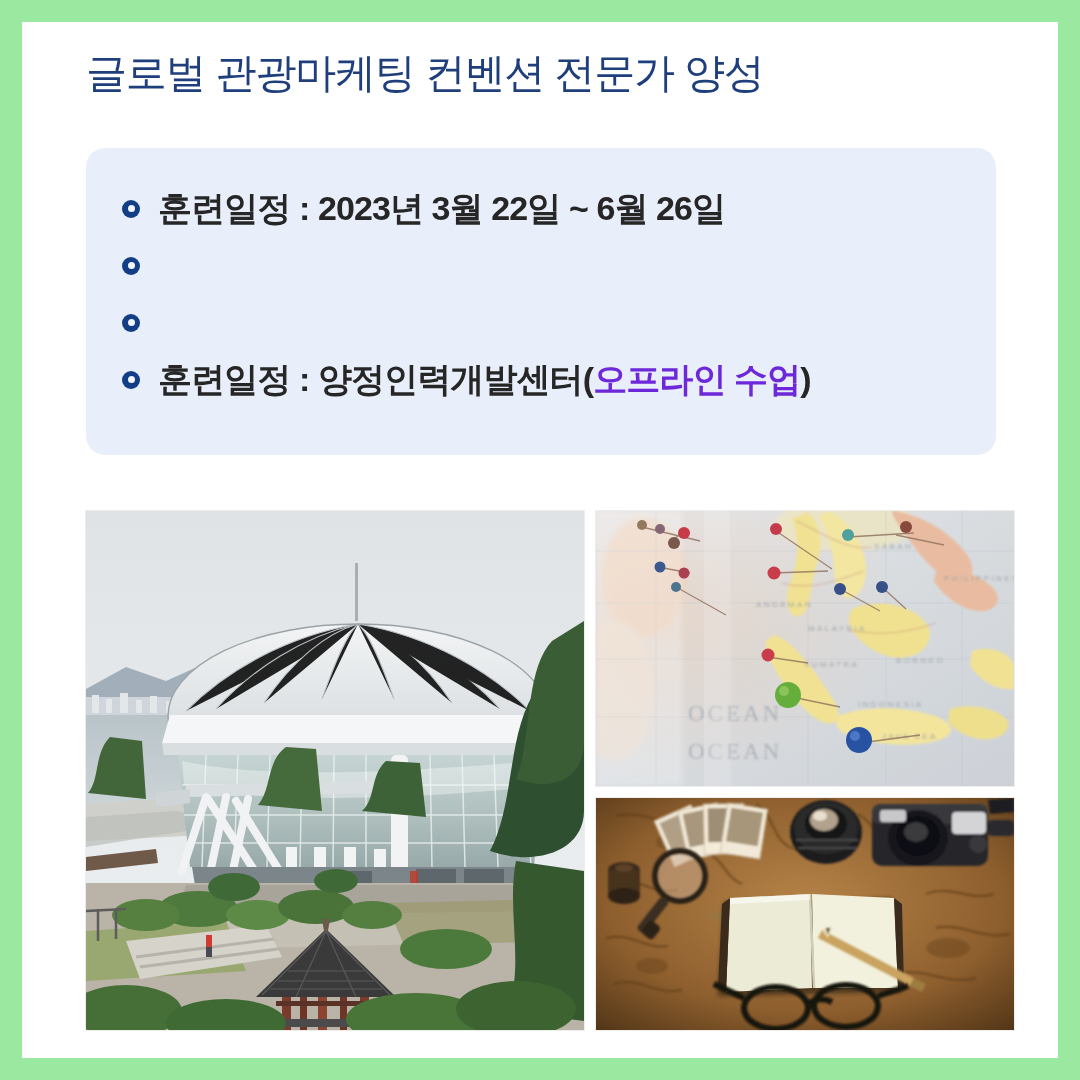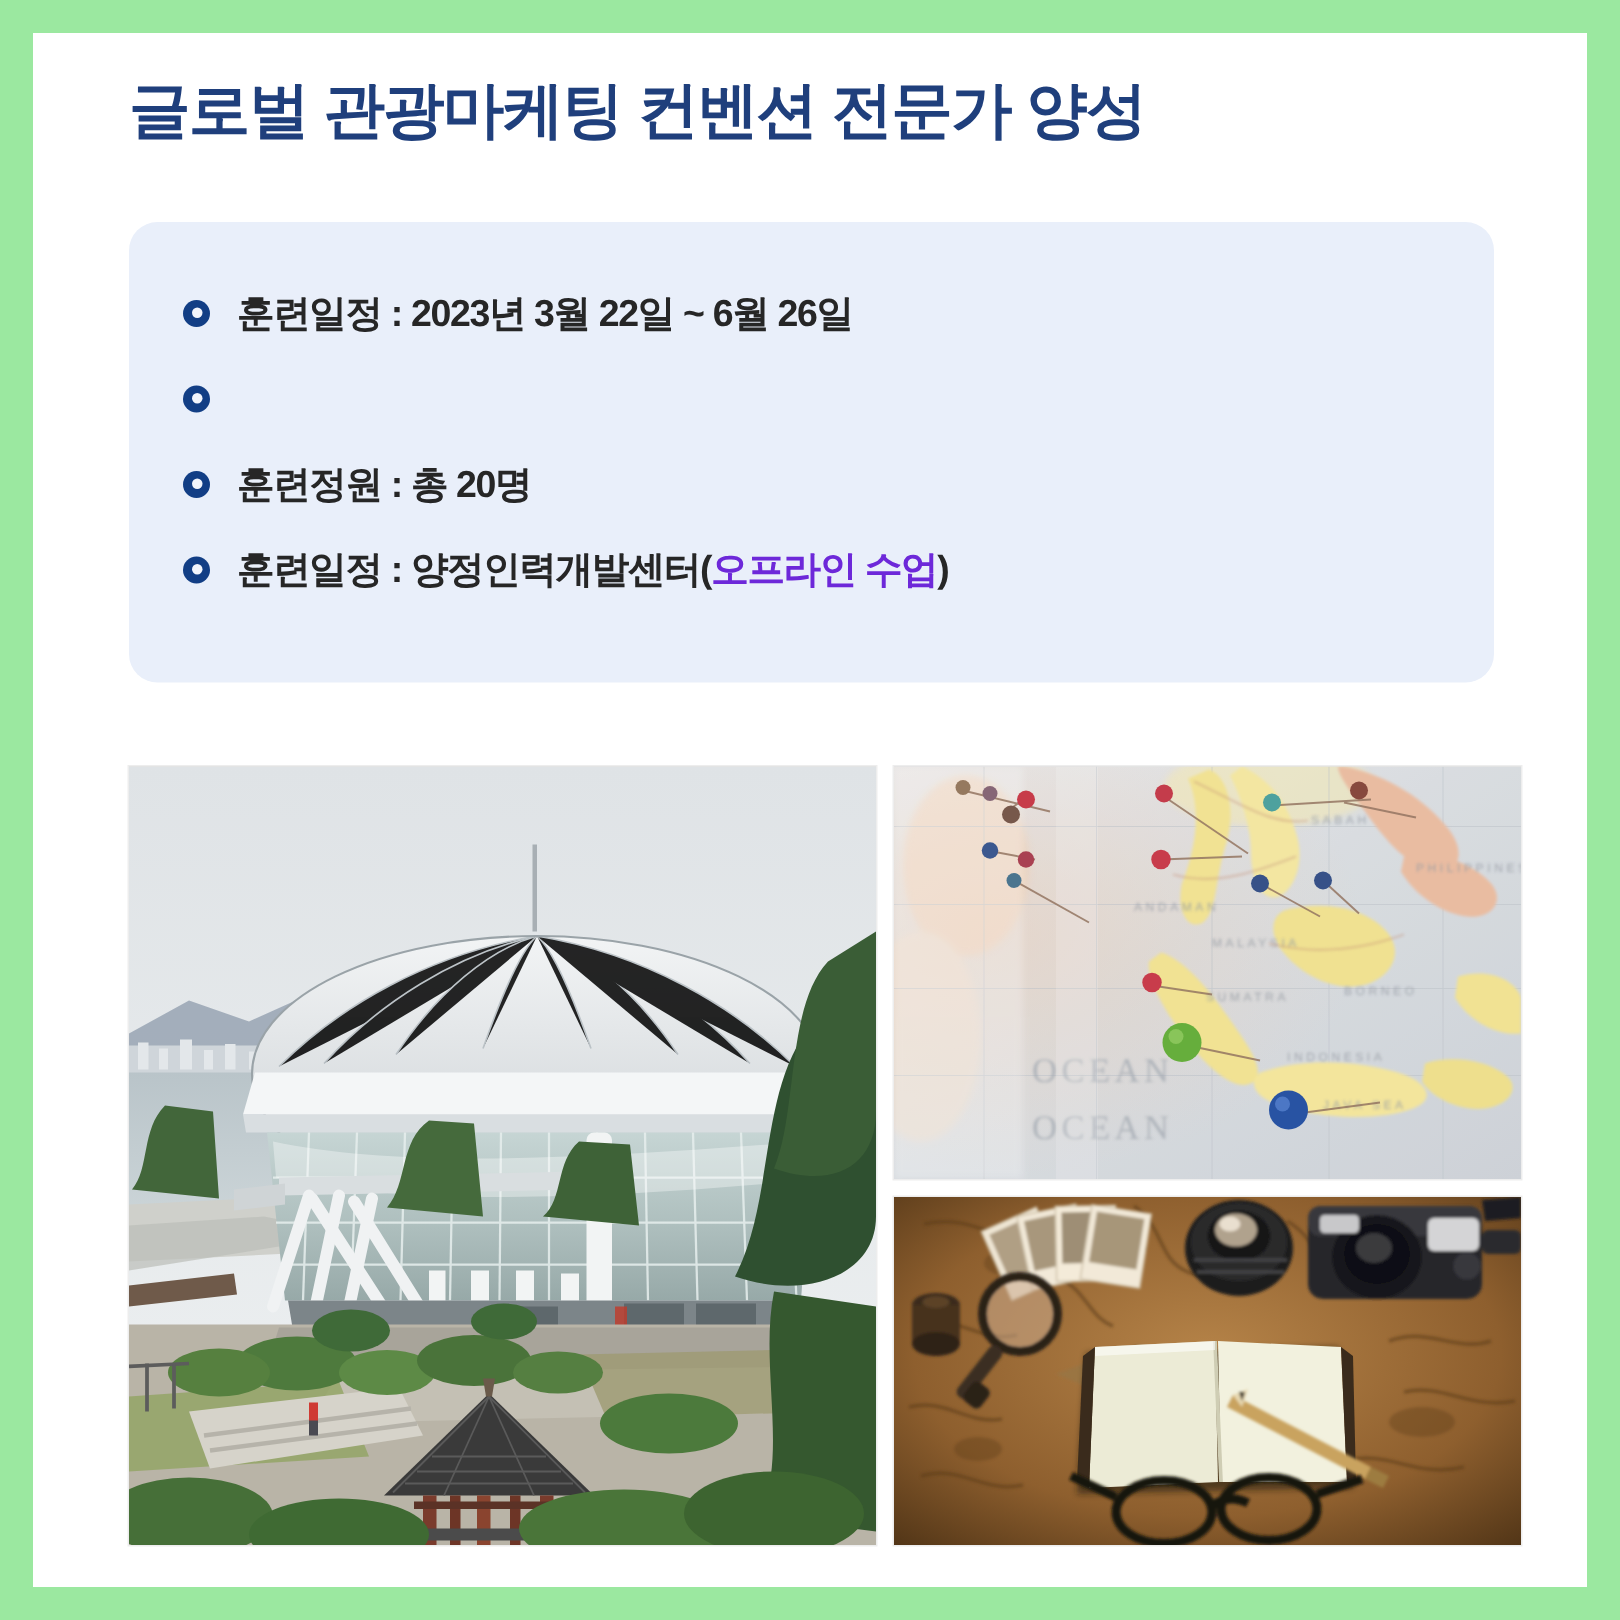--- a/index.html
+++ b/index.html
@@ -15,21 +15,21 @@
     width:1036px; height:1036px;
     background:#FFFFFF;
   }
 
   
   #title {
     position:absolute;
     left:64px; top:24px;
     width:900px;
     font-size:41px;
-    font-weight:bold;
+    font-weight:normal;
     letter-spacing:-1.2px;
     color:#1F3F7C;
     white-space:nowrap;
   }
 
   
   #info-box {
     position:absolute;
     left:64px; top:126px;
     width:910px; height:307px;
@@ -53,21 +53,21 @@
   }
   .bullet::after {
     content:"";
     position:absolute;
     left:5.5px; top:5.5px;
     width:7px; height:7px;
     border-radius:50%;
     background:#F2F5FC;
   }
   .info-text {
-    font-size:25px;
+    font-size:34px;
     font-weight:bold;
     letter-spacing:-0.9px;
     color:#262626;
     white-space:nowrap;
   }
   .hl { color:#6d28d9; }
 
   
   #gallery {
     position:absolute;
@@ -99,21 +99,20 @@
       <span class="info-text">훈련일정 : 2023년 3월 22일 ~ 6월 26일</span>
     </div>
 
     <div class="info-row">
       <span class="bullet"></span>
     </div>
 
 
     <div class="info-row">
       <span class="bullet"></span>
-      <span class="info-text">훈련정원 : 총 20명</span>
     </div>
 
     <div class="info-row">
       <span class="bullet"></span>
       <span class="info-text"><span>훈련일정 : 양정인력개발센터(</span><span class="hl">오프라인 수업</span><span>)</span></span>
     </div>
 
   </div>
 
   <div id="gallery">

